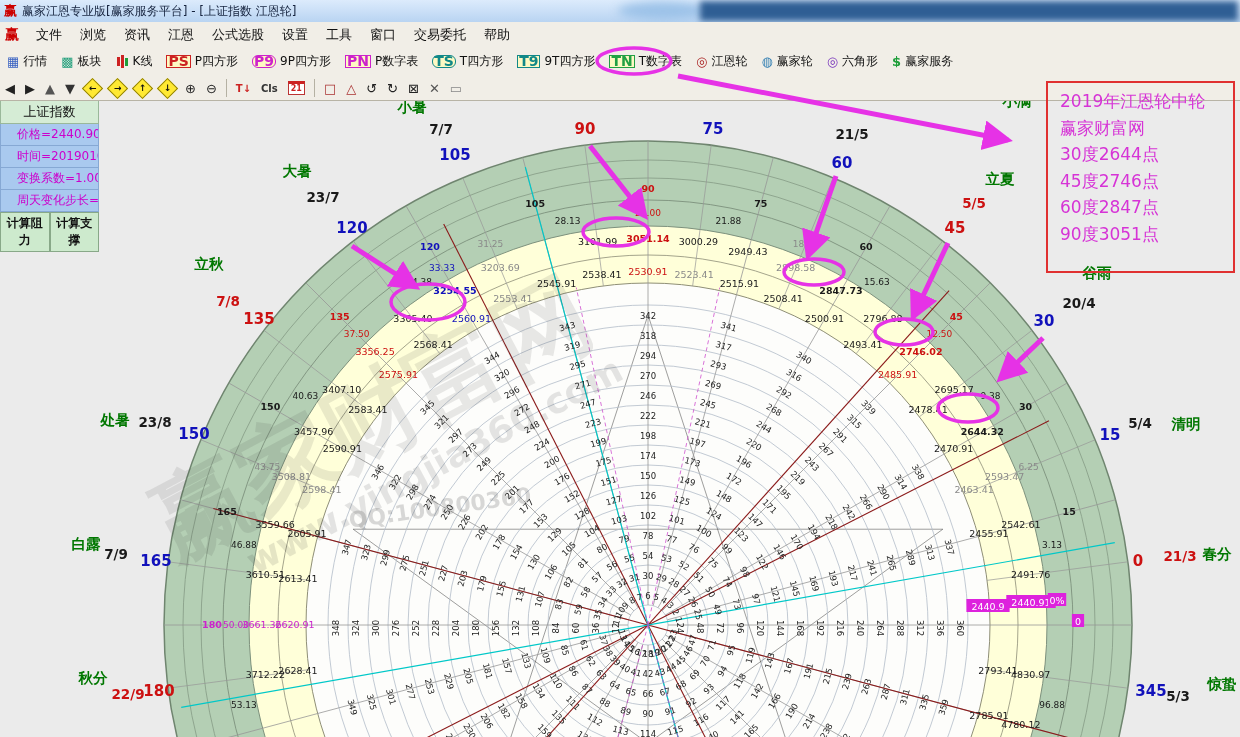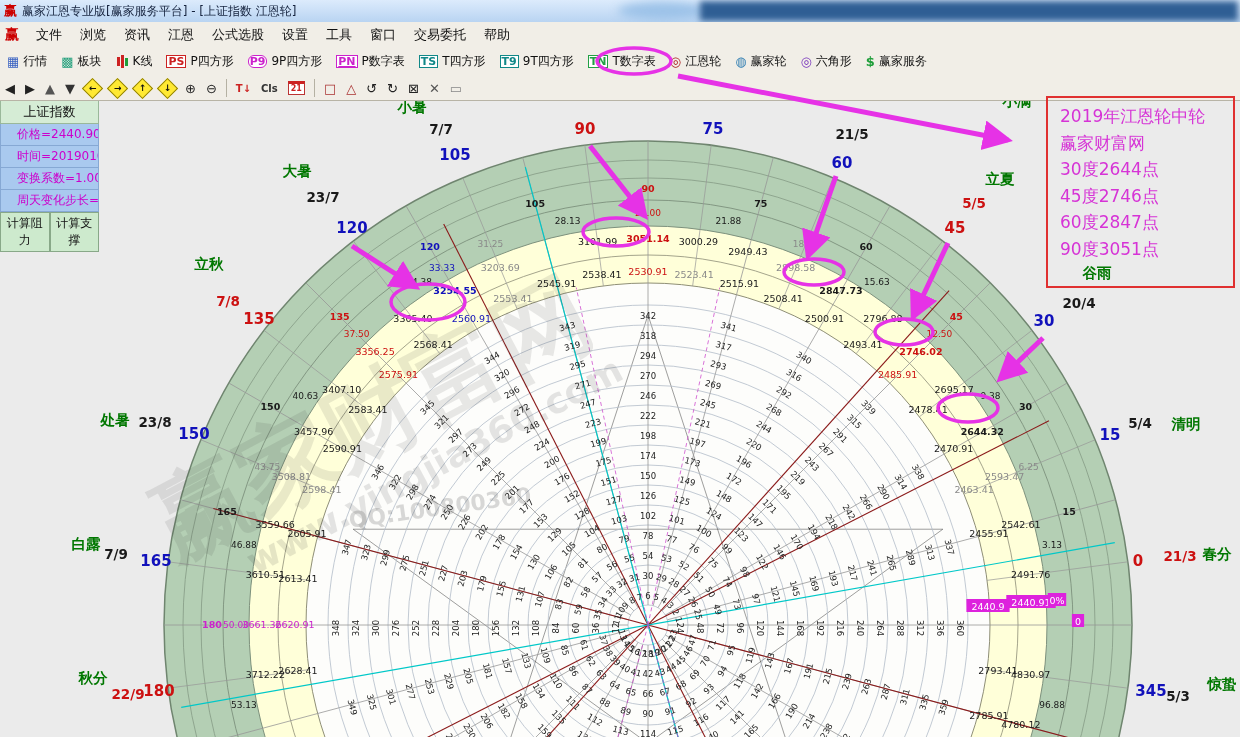--- a/index.html
+++ b/index.html
@@ -12,41 +12,41 @@
   .titlebar .appicon{color:#c00;font-weight:bold;font-size:13px;margin:0 5px 0 4px;}
   .blurblock{position:absolute;top:1px;height:20px;background:#2f5e94;filter:blur(3px);}
   .blurlight{position:absolute;top:2px;height:18px;background:#9cc2e8;filter:blur(5px);border-radius:50%;}
   .menubar{position:absolute;left:0;top:22px;width:1240px;height:25px;z-index:40;
     background:#f1eee7;border-bottom:1px solid #cfcabb;display:flex;align-items:center;font-size:13px;color:#111;}
   .menubar .appicon{color:#c00;font-weight:bold;font-size:14px;margin:0 8px 0 5px;}
   .menu-item{padding:12px 9px;cursor:default;}
   .toolbar1{position:absolute;left:0;top:47px;width:1240px;height:29px;z-index:40;
     background:#f1eee7;border-bottom:1px solid #cfcabb;display:flex;align-items:center;font-size:12px;color:#111;}
   .tb1-item{display:flex;align-items:center;gap:4px;padding:3px 7px;cursor:default;white-space:nowrap;}
-  .letter-ic{display:inline-block;font-size:11px;font-weight:bold;border:1px solid;padding:0 1px;line-height:11px;background:#ffffff;}
+  .letter-ic{display:inline-block;font-size:14px;font-weight:bold;border:1px solid;padding:0 1px;line-height:11px;background:#fef9c3;}
   .glyph-ic{font-size:13px;line-height:13px;}
   .candle-ic{position:relative;width:13px;height:13px;display:inline-block;}
   .candle-ic i{position:absolute;width:3px;}
   .toolbar2{position:absolute;left:0;top:76px;width:1240px;height:24px;z-index:40;
     background:#f1eee7;border-bottom:1px solid #b8b4a6;display:flex;align-items:center;font-size:13px;color:#222;}
   .tb2-item{padding:1px 5px;cursor:default;display:flex;align-items:center;}
   .tb2-sep{width:1px;height:18px;background:#b5b1a3;margin:0 4px;}
   .diam{width:13px;height:13px;background:#ffe933;border:1px solid #8f7f00;transform:rotate(45deg);
         display:flex;align-items:center;justify-content:center;}
   .diam span{transform:rotate(-45deg);font-size:9px;font-weight:bold;color:#111;line-height:9px;}
   .cal-ic{background:#fff;border:1px solid #b33;font-size:8px;font-weight:bold;color:#c22;padding:0 2px;line-height:10px;border-top:3px solid #c22;}
   
   .infopanel{position:absolute;left:0;top:100px;width:99px;z-index:30;font-size:12px;}
   .infopanel .hdr{background:#d5ecd5;border:1px solid #9ab89a;text-align:center;color:#111;padding:2px 0;font-size:13px;}
   .infopanel .row{background:#a9c9ef;border:1px solid #86a8d4;border-top:none;color:#c0c;
     padding:2px 16px;white-space:nowrap;overflow:hidden;}
-  .infopanel .btns{display:flex;}
+  .infopanel .btns{display:flex;font-weight:bold;}
   .infopanel .btns div{flex:1;background:#cdeacd;border:1px solid #88a888;text-align:center;padding:2px 0;color:#111;cursor:default;}
   
-  .annobox{position:absolute;left:1046px;top:96px;width:189px;height:192px;z-index:45;
+  .annobox{position:absolute;left:1046px;top:81px;width:189px;height:192px;z-index:45;
     border:2px solid #e03030;color:#d633d6;font-size:17px;line-height:26.5px;padding:5px 0 0 12px;box-sizing:border-box;}
   
   #wheel-svg{position:absolute;left:0;top:0;z-index:10;}
   #overlay-svg{position:absolute;left:0;top:0;z-index:60;pointer-events:none;}
 </style>
 </head>
 <body>
 
 <div class="titlebar">
   <span class="appicon">赢</span>
@@ -93,21 +93,21 @@
     </div>
     <div class="tb1-item">
       <span class="letter-ic" style="color: rgb(204, 34, 204); border-color: rgb(204, 34, 204); border-radius: 6px;">P9</span>
       <span>9P四方形</span>
     </div>
     <div class="tb1-item">
       <span class="letter-ic" style="color: rgb(204, 34, 204); border-color: rgb(204, 34, 204); text-decoration: underline;">PN</span>
       <span>P数字表</span>
     </div>
     <div class="tb1-item">
-      <span class="letter-ic" style="color: rgb(17, 136, 136); border-color: rgb(17, 136, 136);">TS</span>
+      <span class="letter-ic" style="color: rgb(17, 136, 136); border-color: rgb(17, 136, 136); border-radius: 6px;">TS</span>
       <span>T四方形</span>
     </div>
     <div class="tb1-item">
       <span class="letter-ic" style="color: rgb(17, 136, 136); border-color: rgb(17, 136, 136);">T9</span>
       <span>9T四方形</span>
     </div>
     <div class="tb1-item">
       <span class="letter-ic" style="color: rgb(34, 160, 68); border-color: rgb(34, 160, 68);">TN</span>
       <span>T数字表</span>
     </div>

